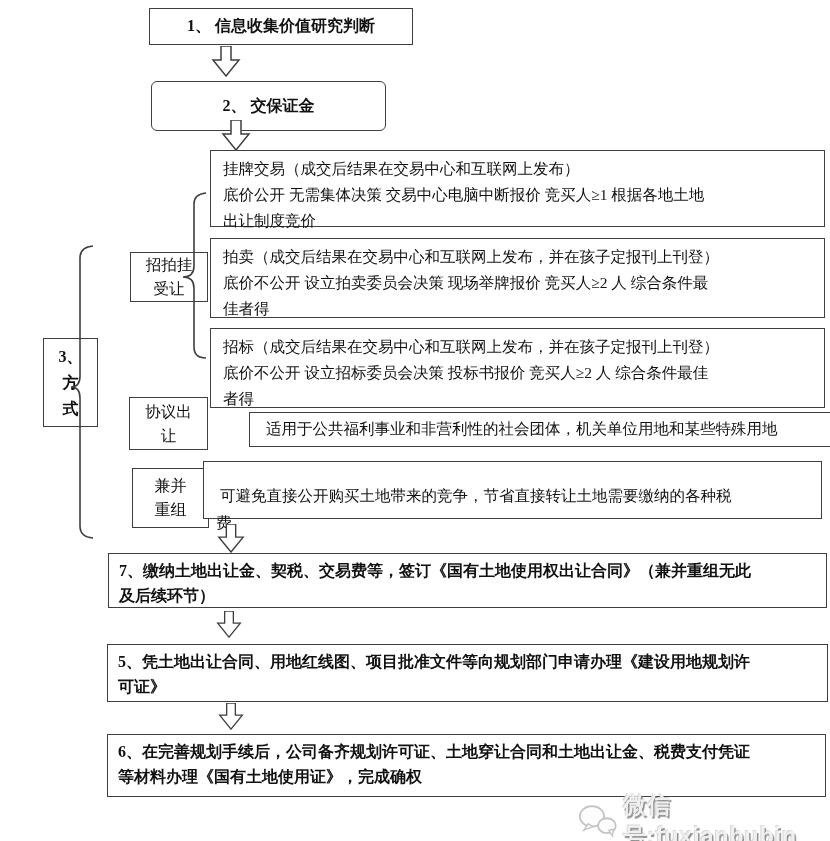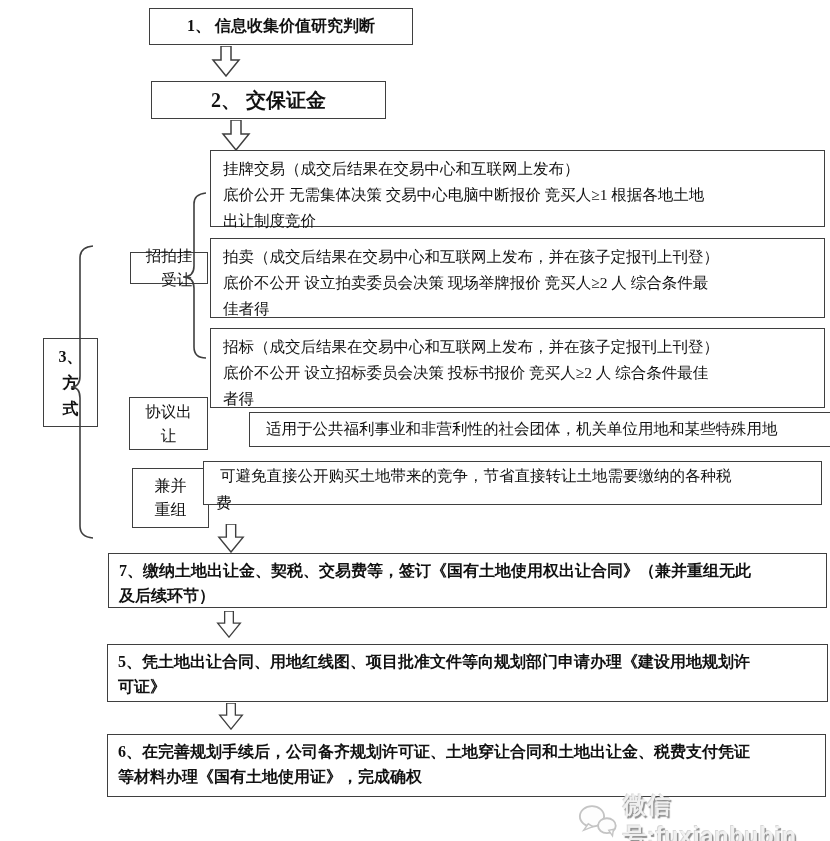--- a/index.html
+++ b/index.html
@@ -5,30 +5,30 @@
   html,body{margin:0;padding:0;background:#ffffff;}
   body{width:830px;height:841px;font-family:"Liberation Serif",serif;color:#111;}
   .stage{position:relative;width:830px;height:841px;background:#fff;overflow:hidden;}
   .box{position:absolute;box-sizing:border-box;border:1.6px solid #3f3f3f;background:#fff;white-space:pre-wrap;}
   .bold{font-weight:bold;}
   .center{display:flex;align-items:center;justify-content:center;text-align:center;margin-left:26px;}
   .desc{font-size:15.5px;line-height:26px;padding:5px 12px;}
   .step{font-weight:bold;font-size:16px;line-height:25px;padding:4px 10px;}
 
   #box1{left:123px;top:8px;width:264px;height:37px;font-size:16px;}
-  #box2{left:125px;top:81px;width:235px;height:38px;font-size:20px;}
+  #box2{left:125px;top:81px;width:235px;height:50px;font-size:16px;border-radius:6px;}
   #mode{left:17px;top:338px;width:55px;height:89px;font-size:16px;line-height:26px;}
-  #m1{left:104px;top:252px;width:78px;height:32px;font-size:15.5px;line-height:24px;text-align:right;}
+  #m1{left:104px;top:252px;width:78px;height:50px;font-size:15.5px;line-height:24px;}
   #m2{left:103px;top:397px;width:79px;height:53px;font-size:15.5px;line-height:24px;}
   #m3{left:106px;top:468px;width:77px;height:60px;font-size:16px;line-height:24px;}
   #boxA{left:210px;top:150px;width:615px;height:77px;}
   #boxB{left:210px;top:238px;width:615px;height:80px;}
   #boxC{left:210px;top:328px;width:615px;height:80px;}
   #boxD{left:203px;top:412px;width:619px;height:35px;padding:3px 16px;margin-left:46px;}
-  #boxE{left:203px;top:461px;width:619px;height:44px;padding:0 12px;line-height:27px;}
+  #boxE{left:203px;top:461px;width:619px;height:58px;padding:20px 12px;line-height:27px;}
   #box4{left:108px;top:553px;width:719px;height:55px;}
   #box5{left:107px;top:644px;width:721px;height:58px;}
   #box6{left:107px;top:734px;width:719px;height:63px;}
 
   .arrow{position:absolute;}
   #ar1{left:211px;top:46px;}
   #ar2{left:221px;top:120px;}
   #ar3{left:216px;top:524px;}
   #ar4{left:214px;top:611px;}
   #ar5{left:216px;top:703px;}

